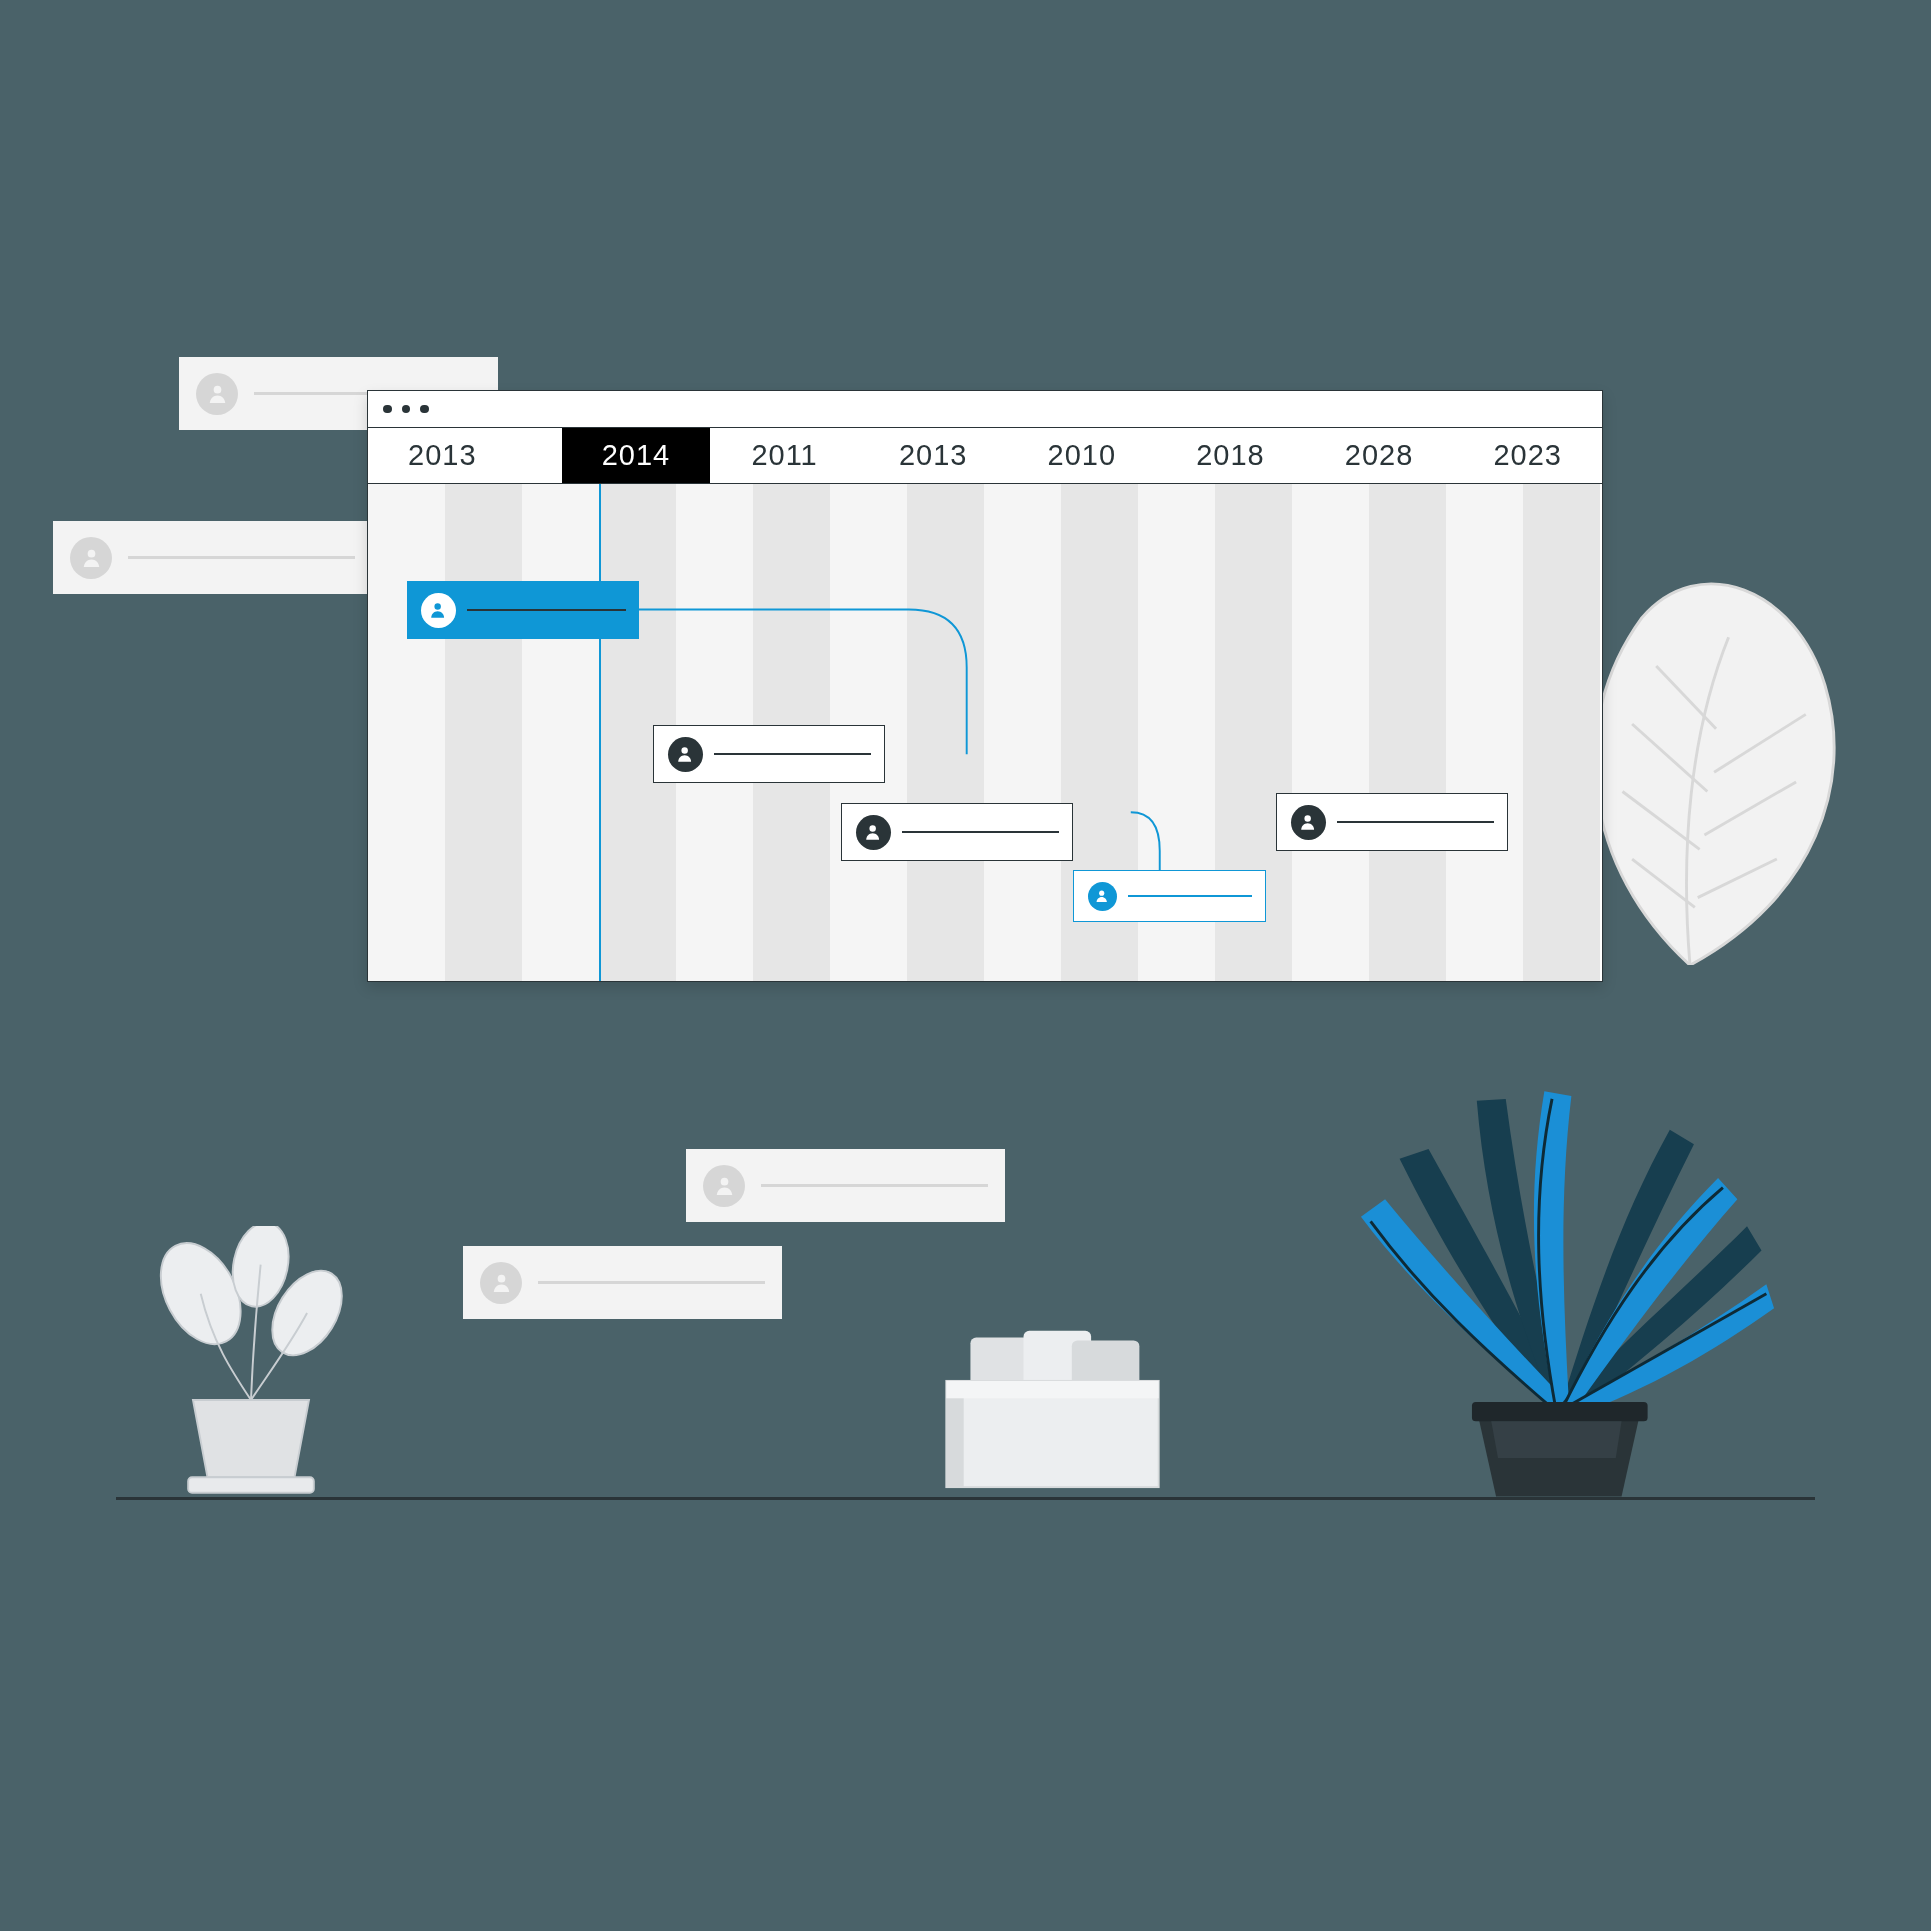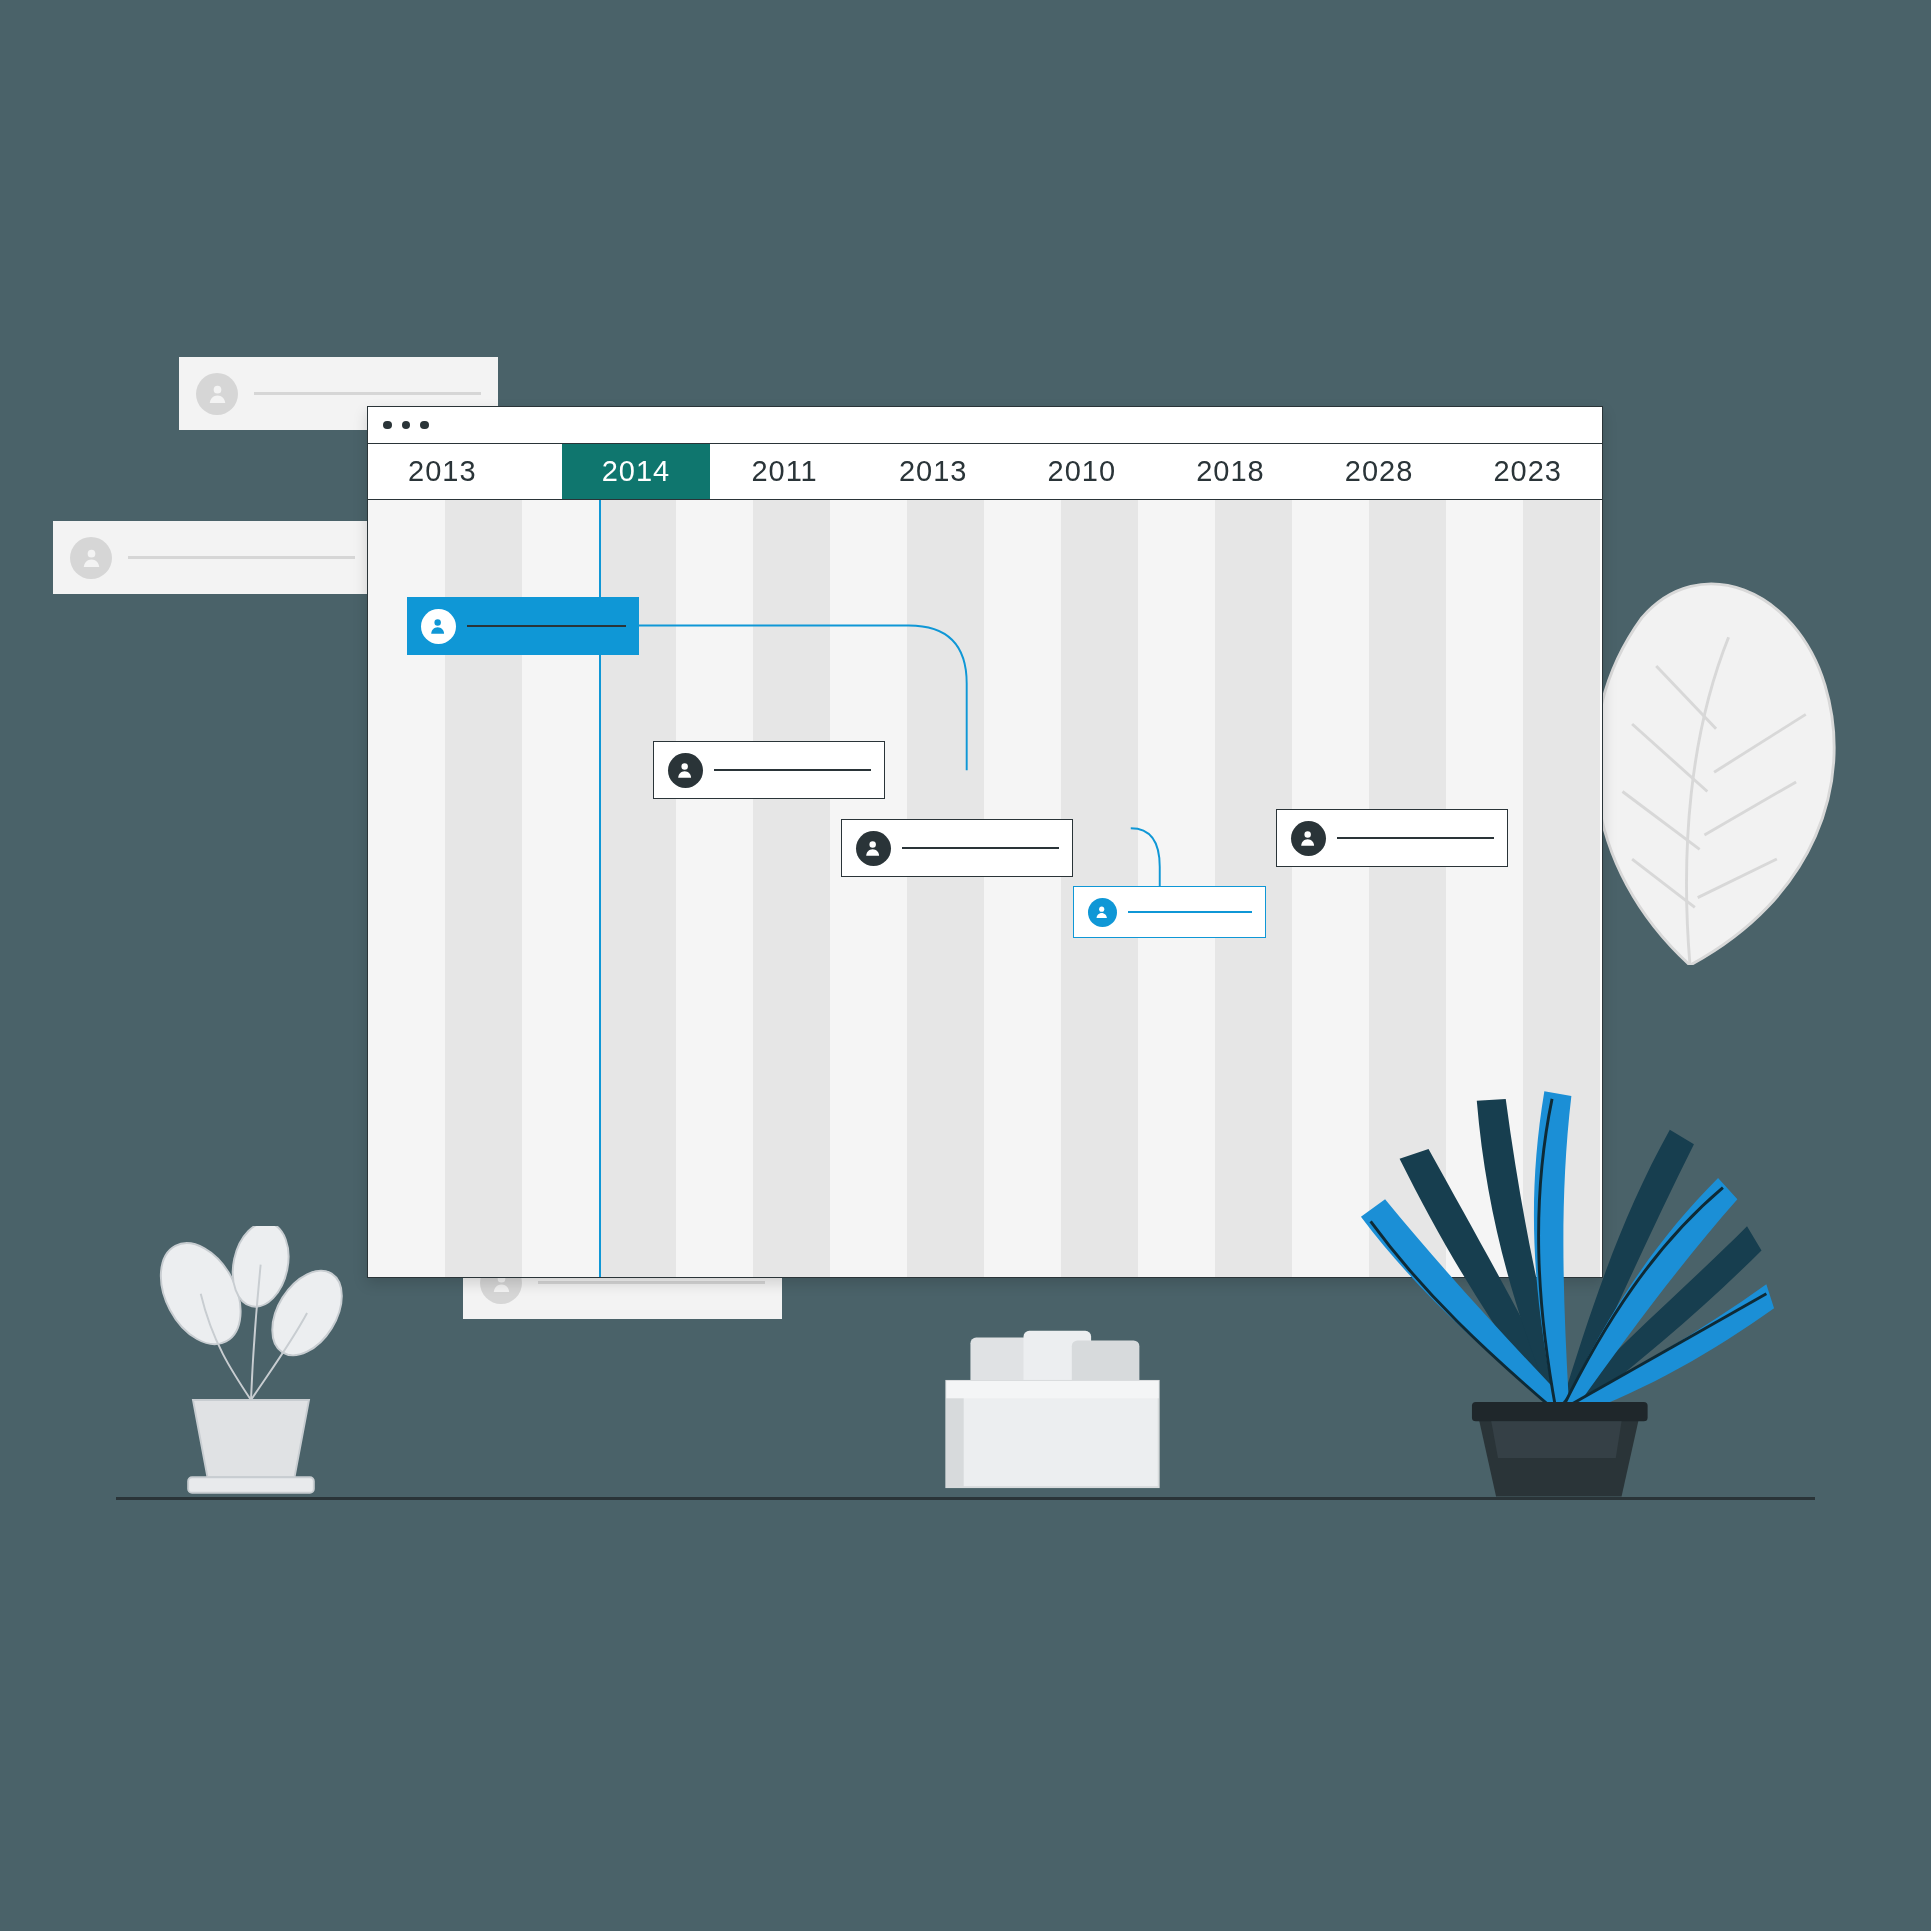--- a/index.html
+++ b/index.html
@@ -30,23 +30,23 @@
     position: absolute;
     left: 1526px;
     top: 560px;
     width: 328px;
     height: 406px;
   }
   
   .window {
     position: absolute;
     left: 367px;
-    top: 406px;
+    top: 390px;
     width: 1236px;
-    height: 872px;
+    height: 592px;
     background: #fff;
     border: 1.9px solid #2a3438;
     box-shadow: 0 5.8px 13.5px rgba(0,0,0,0.15);
   }
   .titlebar {
     height: 37px;
     border-bottom: 1.9px solid #2a3438;
     display: flex;
     align-items: center;
     padding-left: 15.4px;
@@ -65,21 +65,21 @@
     flex: 1;
     display: flex;
     align-items: center;
     justify-content: center;
     font-size: 29px;
     color: #2a3438;
     font-weight: 300;
     letter-spacing: 1px;
   }
   .year-cell.active {
-    background: #0f766e;
+    background: #000000;
     color: #fff;
     margin-left: 45px;
   }
   .body-area {
     position: relative;
     height: calc(100% - 37px - 56px);
     overflow: hidden;
   }
   .stripes {
     position: absolute;

